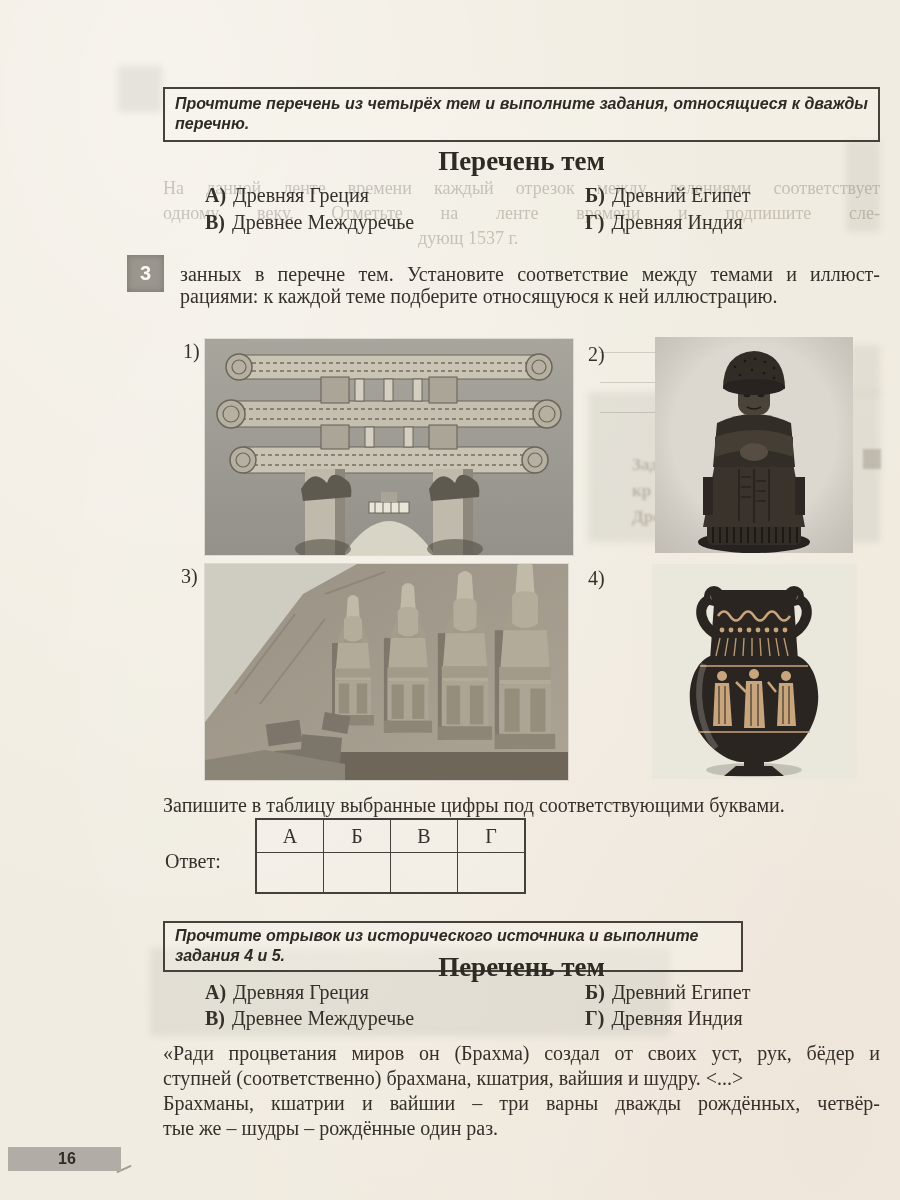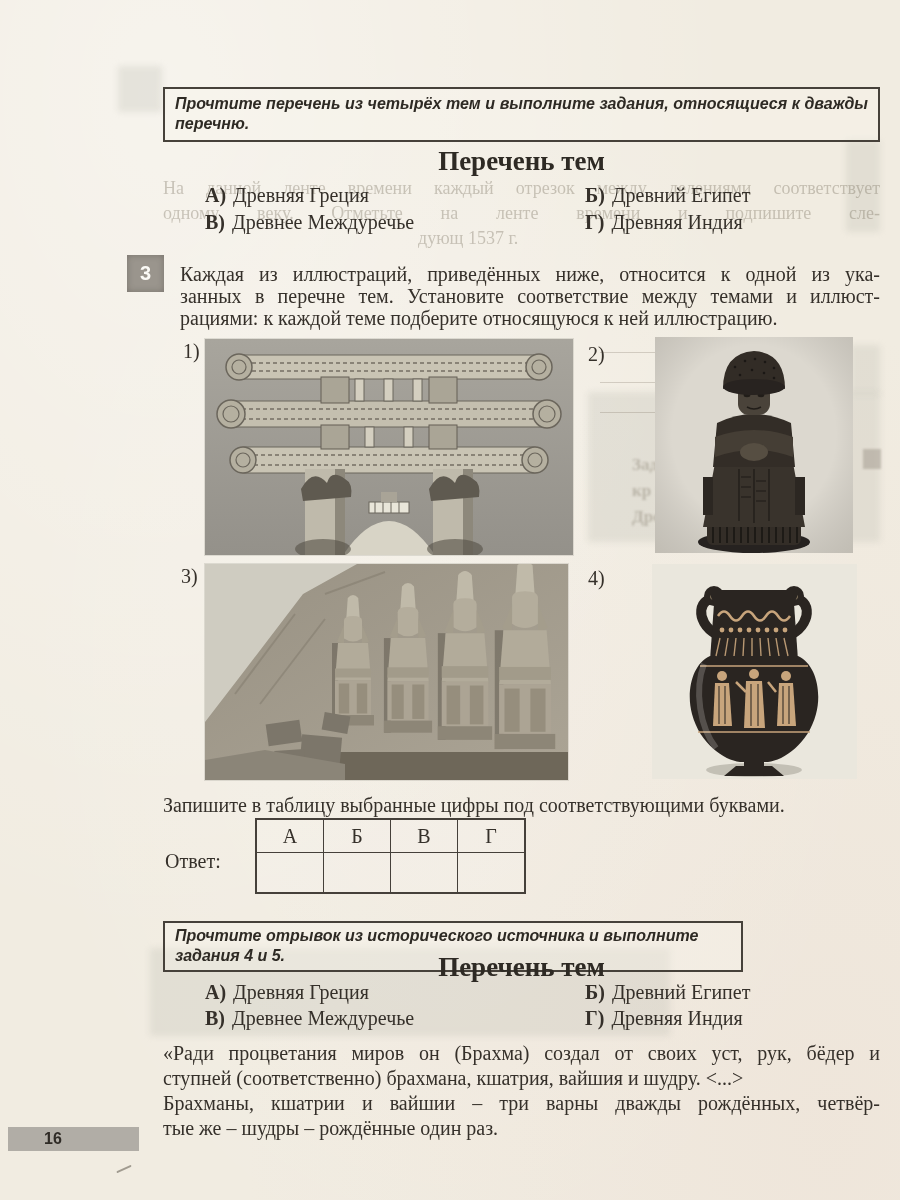--- a/index.html
+++ b/index.html
@@ -30,23 +30,23 @@
   .fig-label{font-size:20px;font-weight:bold;color:#35302a;}
   .photo{box-shadow:0 0 0 1px rgba(90,85,75,.15);}
   .photo svg{display:block;}
   
   .ans-table{border:2px solid #45403a;border-collapse:collapse;background:rgba(248,245,238,.25);}
   .ans-table td{border:1.5px solid #45403a;width:66px;text-align:center;
                 font-size:20px;color:#35302a;padding:0;}
   .ans-table .hdr td{height:32px;}
   .ans-table .fill td{height:39px;}
   .answer-label{font-size:20px;color:#35302a;}
-  .pagebar{background:#b1ada6;width:131px;height:24px;
+  .pagebar{background:#b1ada6;width:113px;height:24px;
            font:bold 16px/24px "Liberation Sans",sans-serif;color:#2f2b26;
-           padding-left:36px;box-sizing:border-box;}
+           padding-left:50px;box-sizing:border-box;margin-top:20px;}
   
   .bleed{color:rgba(112,102,86,.34);filter:blur(.7px);pointer-events:none;}
   .patch{background:rgba(185,185,176,.28);filter:blur(3px);pointer-events:none;}
   .bline{background:rgba(125,116,100,.28);height:1px;pointer-events:none;}
   .pencil{width:16px;height:2px;background:rgba(95,90,78,.55);transform:rotate(-25deg);border-radius:2px;}
 </style>
 </head>
 <body>
 
 <div class="page">
@@ -86,21 +86,20 @@
   </div>
   <div class="abs theme-item ser" style="left:205px;top:211px;">
     <b>В)</b><span>Древнее Междуречье</span>
   </div>
   <div class="abs theme-item ser" style="left:585px;top:211px;">
     <b>Г)</b><span>Древняя Индия</span>
   </div>
 
   <div class="abs task-num" style="left:127px;top:255px;">3</div>
   <div class="abs" style="left:180px;top:263px;width:700px;">
-    <div class="body-line jl">Каждая из иллюстраций, приведённых ниже, относится к одной из ука-</div>
     <div class="body-line jl">занных в перечне тем. Установите соответствие между темами и иллюст-</div>
     <div class="body-line">рациями: к каждой теме подберите относящуюся к ней иллюстрацию.</div>
   </div>
 
   <div class="abs fig-label ser" style="left:183px;top:340px;font-weight:normal;">1)</div>
   <div class="abs photo" style="left:205px;top:339px;width:368px;height:216px;">
     <svg width="368" height="216" viewBox="0 0 368 216" preserveAspectRatio="none">
       <defs>
         <linearGradient id="sky1" x1="0" y1="0" x2="0" y2="1">
           <stop offset="0" stop-color="#a8a59d"></stop>

